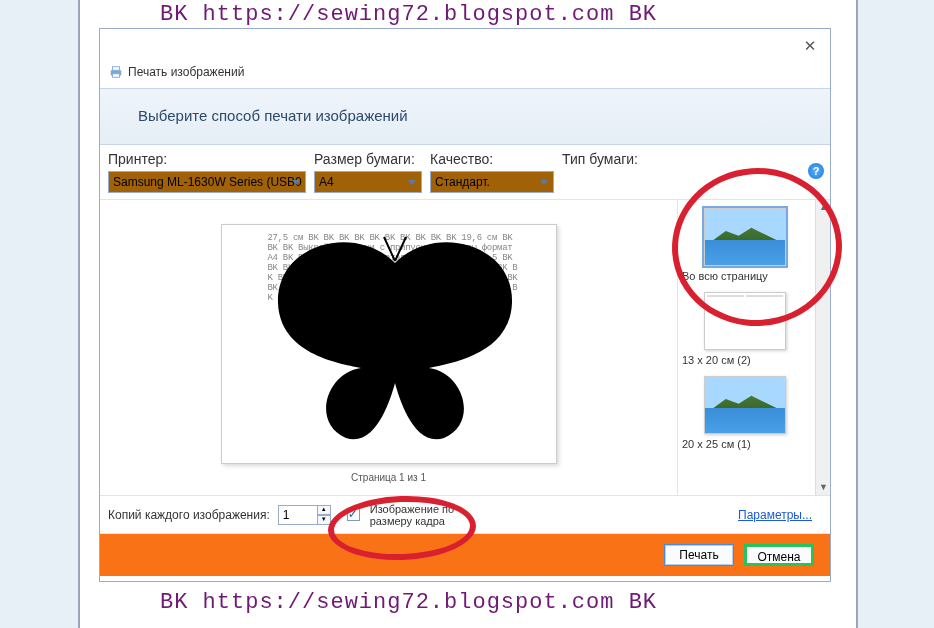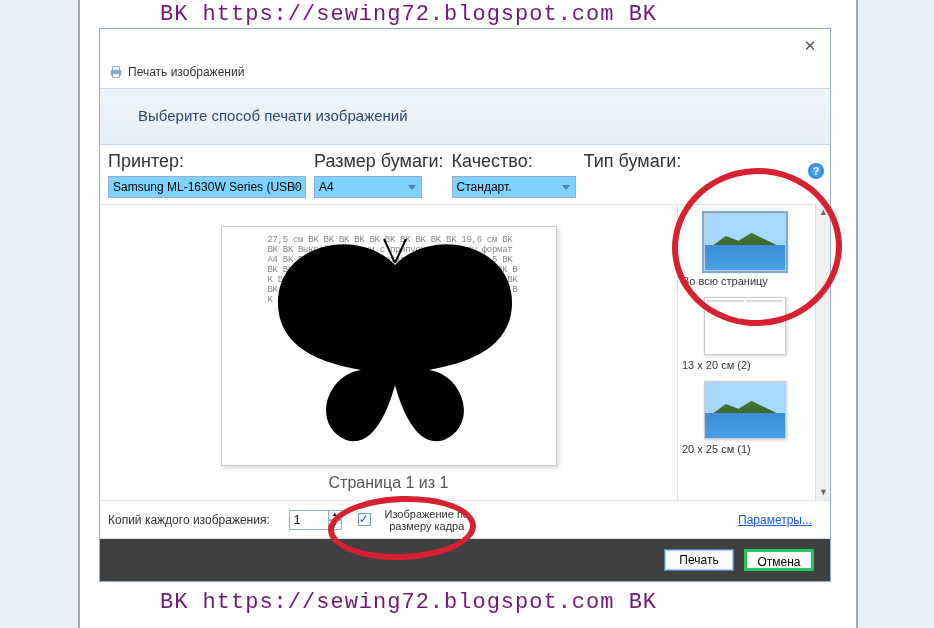--- a/index.html
+++ b/index.html
@@ -79,26 +79,26 @@
   }
   .options-row {
     display: flex;
     align-items: flex-start;
     padding: 6px 8px 6px 8px;
     gap: 8px;
     border-bottom: 1px solid #dde6f0;
     position: relative;
   }
   .opt-col { display: flex; flex-direction: column; }
-  .opt-label { font-size: 18px; color: #333; margin-bottom: 4px; }
+  .opt-label { font-size: 14px; color: #333; margin-bottom: 4px; }
   .opt-select {
     height: 22px;
     border: 1px solid #9aaccc;
     font-size: 12px;
-    background: #7dd3fc;
+    background: #a16207;
     padding: 1px 18px 1px 4px;
     position: relative;
     cursor: pointer;
     display: flex;
     align-items: center;
     overflow: hidden;
     white-space: nowrap;
   }
   .opt-select::after {
     content: "";
@@ -158,21 +158,21 @@
     letter-spacing: -0.3px;
     word-break: break-all;
   }
   .butterfly {
     position: absolute;
     left: 44px; top: 8px;
     width: 258px; height: 220px;
   }
   .page-caption {
     margin-top: 8px;
-    font-size: 16px;
+    font-size: 10px;
     color: #555;
   }
   .layout-pane {
     width: 153px;
     border-left: 1px solid #dde6f0;
     position: relative;
     overflow: hidden;
   }
   .layout-scroll {
     position: absolute;
@@ -222,21 +222,21 @@
   .thumb-half { flex: 1; position: relative; overflow: hidden; background: #fff; border: 1px solid #ddd; }
   .layout-label { font-size: 11px; color: #333; margin-top: 4px; }
   .footer-row {
     height: 38px;
     display: flex;
     align-items: center;
     padding: 0 8px;
     position: relative;
     border-bottom: 1px solid #dde6f0;
   }
-  .copies-label { font-size: 12px; color: #333; margin-right: 19px; }
+  .copies-label { font-size: 12px; color: #333; margin-right: 8px; }
   .copies-input {
     width: 40px; height: 20px;
     border: 1px solid #9aaccc;
     font-size: 12px;
     text-align: left;
     padding: 1px 4px;
   }
   .spinner {
     display: inline-flex;
     flex-direction: column;
@@ -248,22 +248,21 @@
     font-size: 6px;
     line-height: 6px;
     text-align: center;
     background: #f4f8fc;
     cursor: pointer;
   }
   .fit-check {
     margin-left: 16px;
     display: flex;
     align-items: center;
-    gap: 1px;
-    text-align: center;
+    gap: 10px;
   }
   .checkbox {
     width: 13px; height: 13px;
     border: 1px solid #7a9acc;
     background: #fff;
     position: relative;
     cursor: pointer;
   }
   .checkbox.checked::after {
     content: "✓";
@@ -276,21 +275,21 @@
   .params-link {
     position: absolute;
     right: 18px;
     color: #1a5ad8;
     text-decoration: underline;
     font-size: 12px;
     cursor: pointer;
   }
   .button-row {
     height: 42px;
-    background: #404040;
+    background: #f97316;
     display: flex;
     align-items: center;
     justify-content: flex-end;
     gap: 10px;
     padding: 0 16px;
   }
   .btn {
     min-width: 70px;
     height: 22px;
     border: 3px solid #22c55e;

